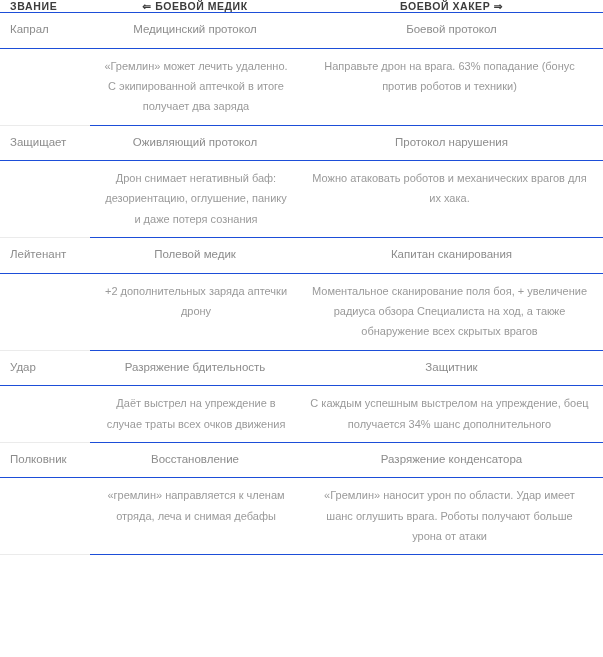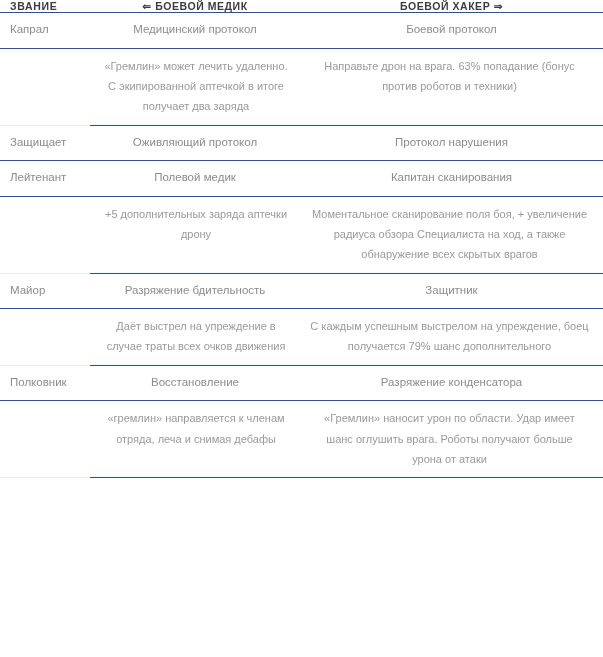--- a/index.html
+++ b/index.html
@@ -111,39 +111,44 @@
       <tr class="desc-row">
         <td class="rank-cell empty-desc"></td>
         <td class="medic-desc">«Гремлин» может лечить удаленно. С экипированной аптечкой в итоге получает два заряда</td>
         <td class="hacker-desc">Направьте дрон на врага. 63% попадание (бонус против роботов и техники)</td>
       </tr>
       <tr class="title-row">
         <td class="rank-cell">Защищает</td>
         <td class="medic-cell">Оживляющий протокол</td>
         <td class="hacker-cell">Протокол нарушения</td>
       </tr>
+      <tr class="desc-row">
+        <td class="rank-cell empty-desc"></td>
+        <td class="medic-desc">Дрон снимает негативный баф: дезориентацию, оглушение, панику и даже потеря сознания</td>
+        <td class="hacker-desc">Можно атаковать роботов и механических врагов для их хака.</td>
+      </tr>
       <tr class="title-row">
         <td class="rank-cell">Лейтенант</td>
         <td class="medic-cell">Полевой медик</td>
         <td class="hacker-cell">Капитан сканирования</td>
       </tr>
       <tr class="desc-row">
         <td class="rank-cell empty-desc"></td>
-        <td class="medic-desc">+5 дополнительных заряда аптечки дрону</td>
+        <td class="medic-desc">+2 дополнительных заряда аптечки дрону</td>
         <td class="hacker-desc">Моментальное сканирование поля боя, + увеличение радиуса обзора Специалиста на ход, а также обнаружение всех скрытых врагов</td>
       </tr>
       <tr class="title-row">
-        <td class="rank-cell">Майор</td>
+        <td class="rank-cell">Удар</td>
         <td class="medic-cell">Разряжение бдительность</td>
         <td class="hacker-cell">Защитник</td>
       </tr>
       <tr class="desc-row">
         <td class="rank-cell empty-desc"></td>
         <td class="medic-desc">Даёт выстрел на упреждение в случае траты всех очков движения</td>
-        <td class="hacker-desc">С каждым успешным выстрелом на упреждение, боец получается 79% шанс дополнительного</td>
+        <td class="hacker-desc">С каждым успешным выстрелом на упреждение, боец получается 34% шанс дополнительного</td>
       </tr>
       <tr class="title-row">
         <td class="rank-cell">Полковник</td>
         <td class="medic-cell">Восстановление</td>
         <td class="hacker-cell">Разряжение конденсатора</td>
       </tr>
       <tr class="desc-row">
         <td class="rank-cell empty-desc"></td>
         <td class="medic-desc">«гремлин» направляется к членам отряда, леча и снимая дебафы</td>
         <td class="hacker-desc">«Гремлин» наносит урон по области. Удар имеет шанс оглушить врага. Роботы получают больше урона от атаки</td>

